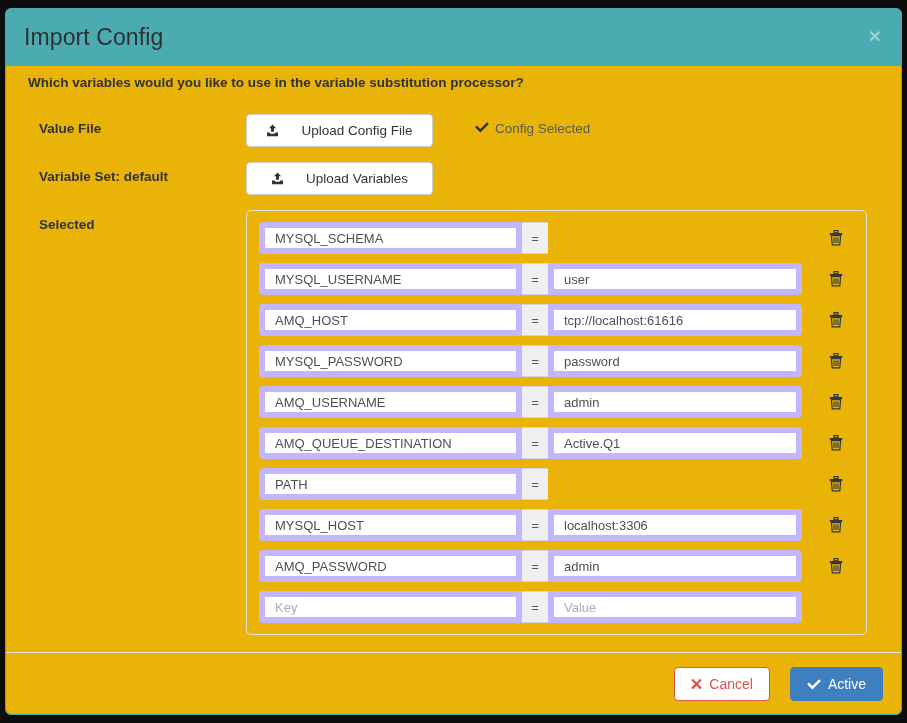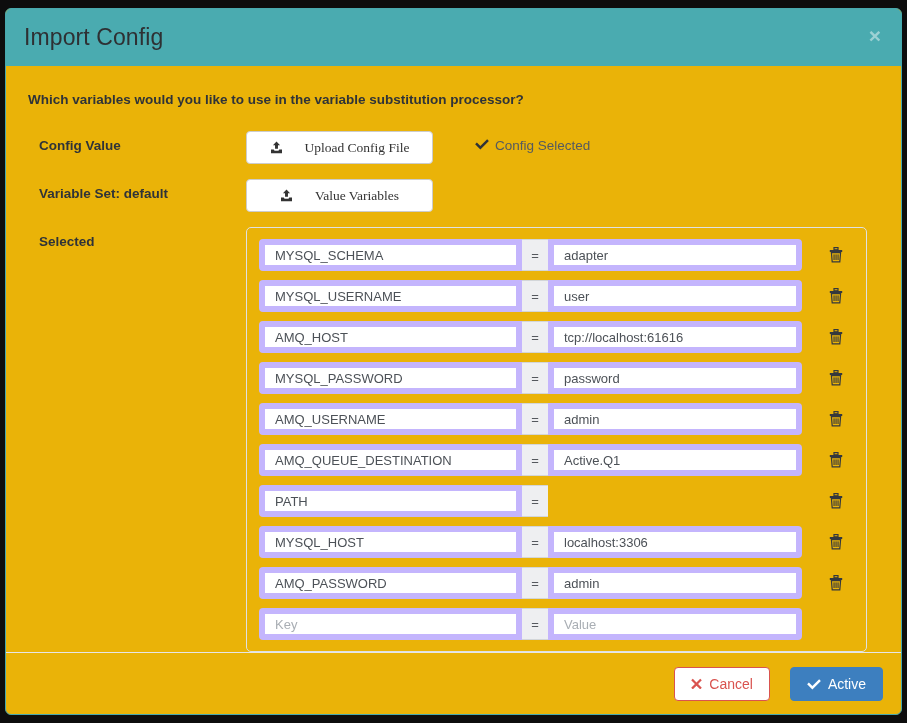--- a/index.html
+++ b/index.html
@@ -57,21 +57,21 @@
     border: 0;
     padding: 2px 4px;
     cursor: pointer;
     font-family: "Liberation Sans", sans-serif;
     font-weight: bold;
   }
 
   
   #modal-body {
     flex: 1 1 auto;
-    padding: 26px 18px 0 18px;
+    padding: 9px 18px 0 18px;
     box-sizing: border-box;
     overflow: hidden;
   }
   #prompt {
     font-size: 13.5px;
     font-weight: bold;
     color: #2f3338;
     margin: 0 0 24px 4px;
   }
 
@@ -92,21 +92,21 @@
   }
 
   .btn-upload {
     width: 187px;
     height: 33px;
     background: #ffffff;
     border: 1px solid #ccc;
     border-radius: 4px;
     font-size: 13.5px;
     color: #333;
-    font-family: Liberation Serif, serif;
+    font-family: Liberation Sans, sans-serif;
     cursor: pointer;
     display: inline-flex;
     align-items: center;
     justify-content: center;
     gap: 22px;
     padding: 0;
   }
   .icon-svg { display: block; }
 
   #config-selected {
@@ -238,21 +238,21 @@
   <div id="modal-header">
     <div id="modal-title">Import Config</div>
     <button id="close-btn">×</button>
   </div>
 
   <div id="modal-body">
 
     <div id="prompt">Which variables would you like to use in the variable substitution processor?</div>
 
     <div class="form-row">
-      <div class="form-label">Config Value</div>
+      <div class="form-label">Value File</div>
       <button class="btn-upload">
         <span>
           <svg class="icon-svg" width="13" height="14" viewBox="0 0 16 16" aria-hidden="true">
             <path fill="#333" d="M8 0L3.6 4.6h2.6v4.3h3.6V4.6h2.6z"></path>
             <path fill="#333" d="M1.2 9.8h3.4l1 1.6h4.8l1-1.6h3.4v4.6H1.2z"></path>
           </svg>
         </span>
         <span>Upload Config File</span>
       </button>
       <div id="config-selected">
@@ -267,32 +267,31 @@
 
     <div class="form-row">
       <div class="form-label">Variable Set: default</div>
       <button class="btn-upload">
         <span>
           <svg class="icon-svg" width="13" height="14" viewBox="0 0 16 16" aria-hidden="true">
             <path fill="#333" d="M8 0L3.6 4.6h2.6v4.3h3.6V4.6h2.6z"></path>
             <path fill="#333" d="M1.2 9.8h3.4l1 1.6h4.8l1-1.6h3.4v4.6H1.2z"></path>
           </svg>
         </span>
-        <span>Value Variables</span>
+        <span>Upload Variables</span>
       </button>
     </div>
 
     <div class="form-row">
       <div class="form-label">Selected</div>
       <div id="vars-panel">
           <div class="var-row">
             <div class="input-group">
               <input class="inp inp-key" type="text" placeholder="Key" value="MYSQL_SCHEMA" style="">
               <div class="eq">=</div>
-              <input class="inp inp-val" type="text" placeholder="Value" value="adapter" style="">
             </div>
             <button class="trash-btn">
               <svg width="14" height="16" viewBox="0 0 14 16" aria-hidden="true">
                 <rect x="5" y="0.6" width="4" height="2.2" fill="none" stroke="#34383d" stroke-width="1.2"></rect>
                 <rect x="0.8" y="3" width="12.4" height="2" fill="#34383d"></rect>
                 <path d="M2.4 5.6h9.2l-0.8 9.3H3.2z" fill="none" stroke="#34383d" stroke-width="1.2"></path>
                 <rect x="4.5" y="7.4" width="1.1" height="5.6" fill="#34383d"></rect>
                 <rect x="6.5" y="7.4" width="1.1" height="5.6" fill="#34383d"></rect>
                 <rect x="8.5" y="7.4" width="1.1" height="5.6" fill="#34383d"></rect>
               </svg>

